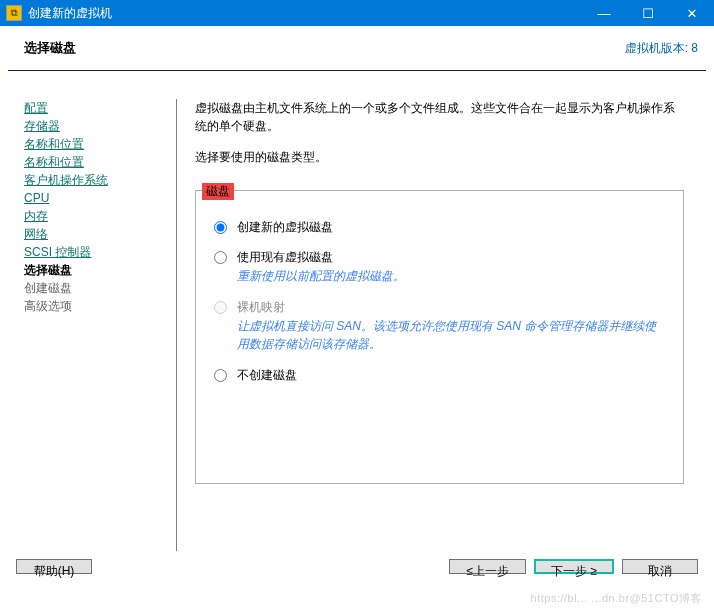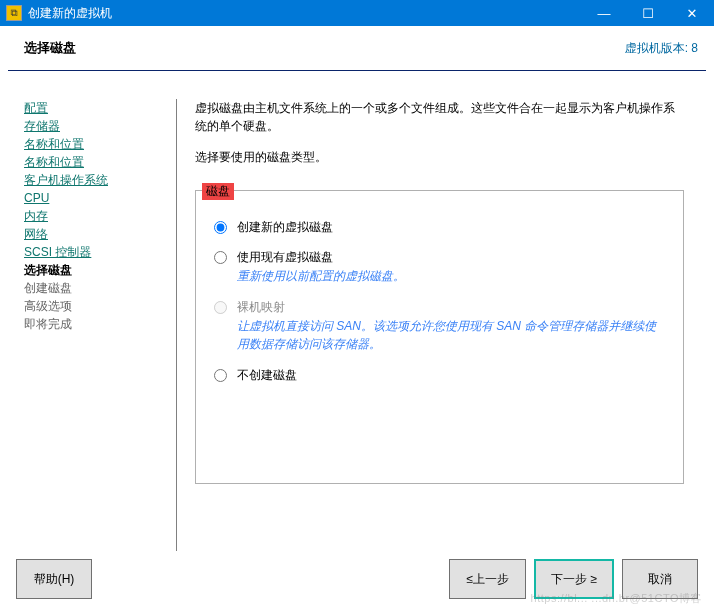--- a/index.html
+++ b/index.html
@@ -121,21 +121,21 @@
     }
     .footer-spacer { flex: 1; }
     .btn {
       border: 1px solid #707070;
       background: #e1e1e1;
       padding: 3px 16px;
       font-size: 12px;
       font-family: inherit;
       cursor: pointer;
       min-width: 76px;
-      height: 40px;
+      height: 15px;
     }
     .btn.default {
       border: 2px solid #14b8a6;
       padding: 2px 15px;
     }
     .watermark {
       position: absolute;
       right: 12px; bottom: 4px;
       color: rgba(120,120,120,0.35);
       font-size: 11px;
@@ -169,21 +169,20 @@
     <span class="sidebar-item">名称和位置</span>
     <span class="sidebar-item">名称和位置</span>
     <span class="sidebar-item">客户机操作系统</span>
     <span class="sidebar-item">CPU</span>
     <span class="sidebar-item">内存</span>
     <span class="sidebar-item">网络</span>
     <span class="sidebar-item">SCSI 控制器</span>
     <span class="sidebar-item active">选择磁盘</span>
     <span class="sidebar-item disabled">创建磁盘</span>
     <span class="sidebar-item disabled">高级选项</span>
-    <span class="sidebar-item disabled">即将完成</span>
   </div>
   <div class="vsep"></div>
   <div class="main">
     <p class="main-desc">虚拟磁盘由主机文件系统上的一个或多个文件组成。这些文件合在一起显示为客户机操作系统的单个硬盘。</p>
     <p class="main-sub">选择要使用的磁盘类型。</p>
     <div class="groupbox">
       <span class="groupbox-label">磁盘</span>
 
       <div class="radio-row">
         <input type="radio" name="disk" class="radio-input" checked="" style="">

